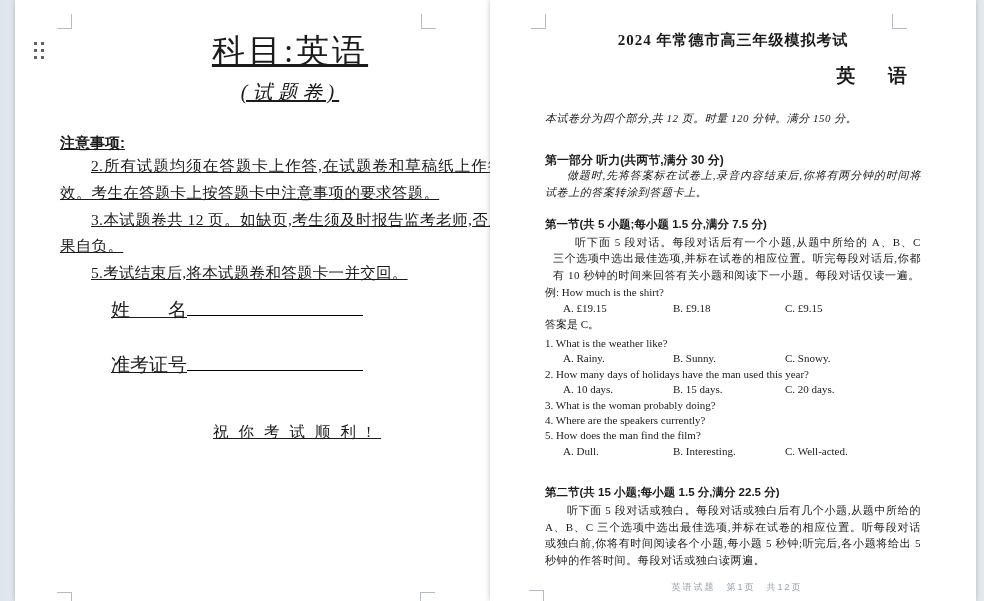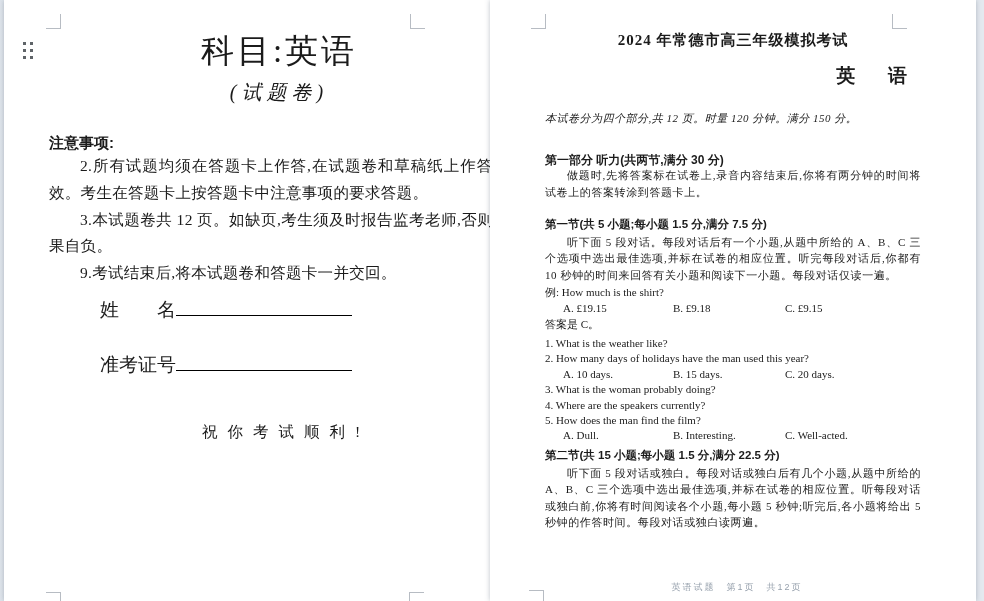--- a/index.html
+++ b/index.html
@@ -6,21 +6,21 @@
   body{
     width:984px;height:601px;overflow:hidden;position:relative;
     background:linear-gradient(to right,#dfe5ec 0px,#e4e9ef 22px,#e4e9ef 100%);
     font-family:"Liberation Serif","DejaVu Serif",serif;
     color:#1b1b1b;
   }
   .page{
     position:absolute;top:0;height:601px;background:#ffffff;
     box-shadow:0 0 5px rgba(108,120,136,.45);
   }
-  #page-left{left:4px;width:550px;}
+  #page-left{left:15px;width:550px;text-decoration:underline;}
   #page-right{left:490px;width:486px;}
 
   
   .crop{position:absolute;width:14px;height:14px;border:0 solid #b7bcc3;}
   .crop.tl{border-right-width:1px;border-bottom-width:1px;}
   .crop.tr{border-left-width:1px;border-bottom-width:1px;}
   .crop.bl{border-top-width:1px;border-right-width:1px;}
   .crop.br{border-top-width:1px;border-left-width:1px;}
 
   
@@ -42,30 +42,30 @@
 
   
   .rp-content{padding:0 55px;font-size:11px;}
   .rp-title{margin-top:30px;text-align:center;font-weight:700;font-size:15px;line-height:20px;letter-spacing:1px;}
   .rp-subject{margin-top:14px;text-align:right;font-weight:700;font-size:19px;line-height:24px;letter-spacing:14px;text-indent:14px;}
   .rp-info{margin-top:24px;text-align:left;font-style:italic;font-size:11px;line-height:13px;letter-spacing:.5px;}
   .rp-h1{margin-top:28px;font-weight:700;font-size:12px;line-height:14px;
     font-family:"Liberation Sans","DejaVu Sans",sans-serif;}
   .rp-h2{font-weight:700;font-size:11.5px;line-height:15px;
     font-family:"Liberation Sans","DejaVu Sans",sans-serif;}
-  .rp-note{margin-top:5px;line-height:18px;text-indent:2em;text-align:justify;letter-spacing:1px;}
+  .rp-note{margin-top:5px;font-style:italic;line-height:18px;text-indent:2em;text-align:justify;letter-spacing:1px;}
   .rp-p{margin:0;line-height:16.8px;text-indent:2em;text-align:justify;letter-spacing:.6px;}
   .sec1-h{margin-top:16px;}
-  .sec1-p{margin-top:2px;}
+  .sec1-p{margin-top:2px;margin-left:8px;}
   .ex-line{line-height:16px;}
   .opts{display:grid;grid-template-columns:110px 112px auto;padding-left:18px;line-height:16px;}
   .q-list{margin-top:4px;}
   .q-line{line-height:15.4px;}
   .q-opts{display:grid;grid-template-columns:110px 112px auto;padding-left:18px;line-height:15.4px;}
-  .sec2-h{margin-top:4px;}
+  .sec2-h{margin-top:26px;}
   .sec2-p{margin-top:2px;line-height:16.5px;}
   .rp-footer{position:absolute;left:8px;right:0;top:581px;text-align:center;
     font-size:9px;color:#97a1ad;letter-spacing:2px;
     font-family:"Liberation Sans","DejaVu Sans",sans-serif;}
 </style>
 </head>
 <body>
 
 <div class="page" id="page-left">
   <div class="crop tl" style="left:42px;top:14px;"></div>
@@ -81,21 +81,21 @@
       <i></i>
       <i></i>
   </div>
 
   <div class="lp-content">
     <div class="lp-title">科目:英语</div>
     <div class="lp-subtitle">(试题卷)</div>
     <div class="lp-notice-h">注意事项:</div>
     <p class="lp-p">2.所有试题均须在答题卡上作答,在试题卷和草稿纸上作答无效。考生在答题卡上按答题卡中注意事项的要求答题。</p>
     <p class="lp-p">3.本试题卷共 12 页。如缺页,考生须及时报告监考老师,否则后果自负。</p>
-    <p class="lp-p">9.考试结束后,将本试题卷和答题卡一并交回。</p>
+    <p class="lp-p">5.考试结束后,将本试题卷和答题卡一并交回。</p>
 
     <div class="sign-row">
       <span>姓　　名</span><span class="sign-line"></span>
     </div>
     <div class="sign-row second">
       <span>准考证号</span><span class="sign-line"></span>
     </div>
 
     <div class="lp-wish">祝你考试顺利!</div>
   </div>
@@ -120,20 +120,25 @@
     <div class="ex-line">例: How much is the shirt?</div>
     <div class="opts">
       <span>A. £19.15</span>
       <span>B. £9.18</span>
       <span>C. £9.15</span>
     </div>
     <div class="ex-line">答案是 C。</div>
 
     <div class="q-list">
       <div class="q-line">1. What is the weather like?</div>
+      <div class="q-opts">
+        <span>A. Rainy.</span>
+        <span>B. Sunny.</span>
+        <span>C. Snowy.</span>
+      </div>
       <div class="q-line">2. How many days of holidays have the man used this year?</div>
       <div class="q-opts">
         <span>A. 10 days.</span>
         <span>B. 15 days.</span>
         <span>C. 20 days.</span>
       </div>
       <div class="q-line">3. What is the woman probably doing?</div>
       <div class="q-line">4. Where are the speakers currently?</div>
       <div class="q-line">5. How does the man find the film?</div>
       <div class="q-opts">

